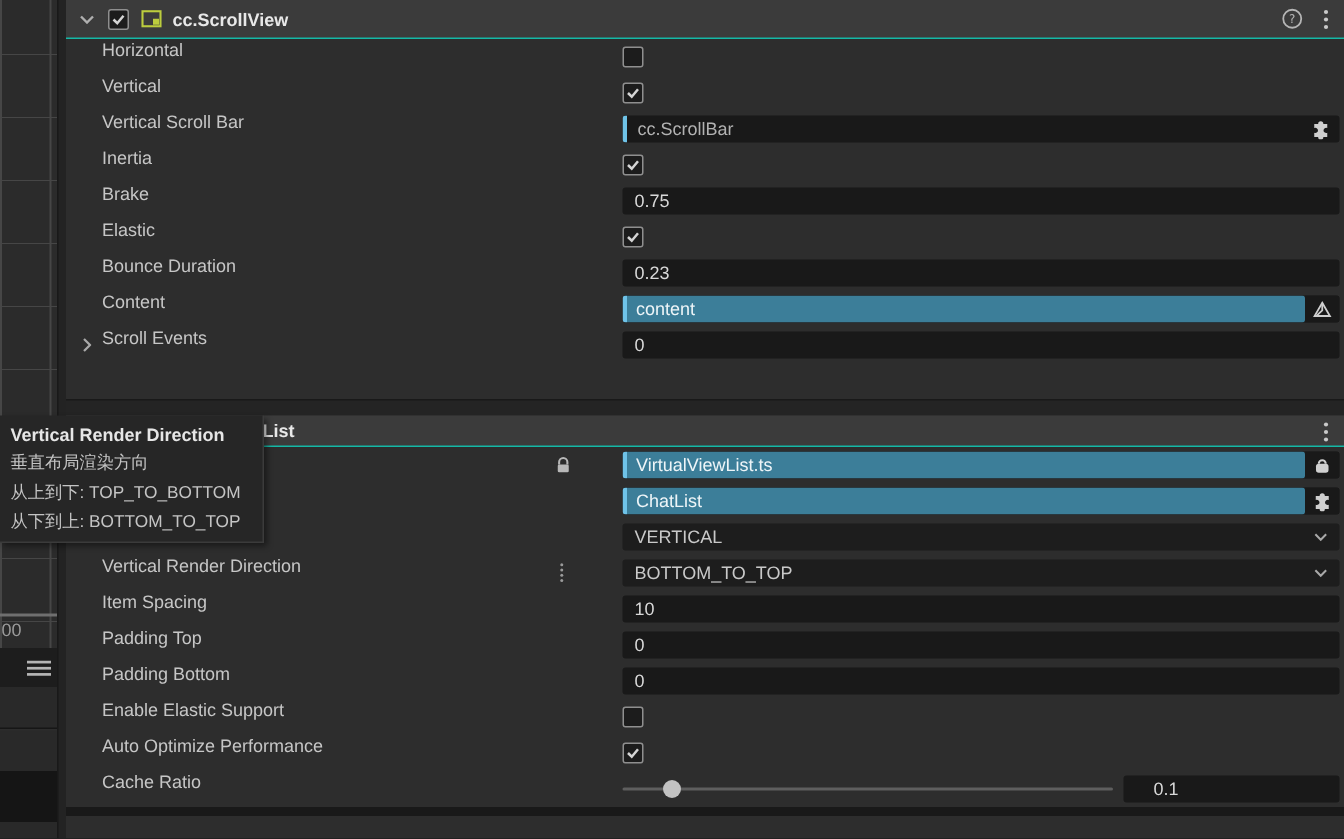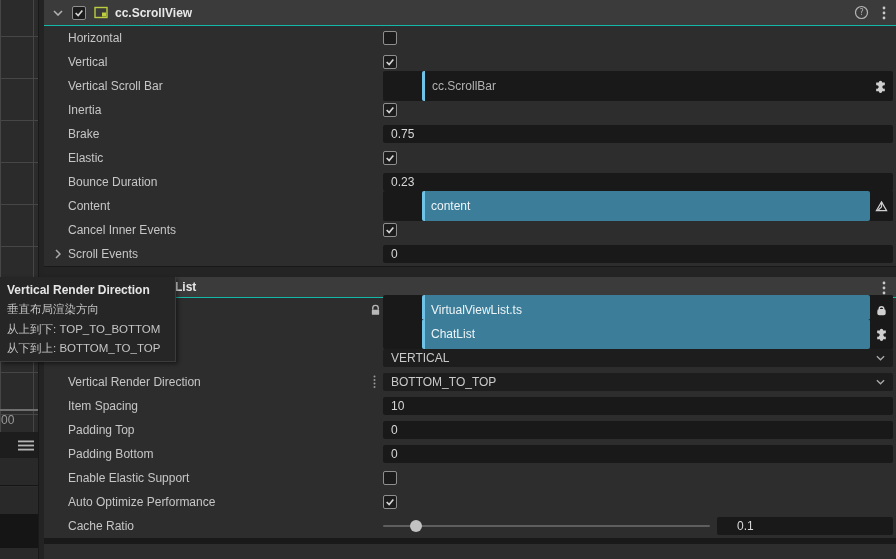--- a/index.html
+++ b/index.html
@@ -44,40 +44,40 @@
   .cb {
     width:14px; height:14px; background:#1c1c1c; border:1px solid #8f8f8f;
     border-radius:2px; display:inline-flex; align-items:center; justify-content:center; flex:0 0 14px;
   }
   .hdr-cb { margin-left:9px; }
   .comp-icon { margin-left:8px; display:inline-flex; }
   .section-gap { position:absolute; left:0; top:266px; width:852px; height:11px; background:#242424; border-top:1px solid #191919; }
   .rows { position:absolute; left:0; width:852px; }
   .rows1 { top:26px; }
   .rows2 { top:298px; }
-  .prow { position:relative; height:24px; display:flex; align-items:center; padding-left:24px; }
+  .prow { position:relative; height:24px; display:flex; padding-left:24px;gap:32px; }
   .plabel { flex:0 0 315px; font-size:12px; color:#c6c6c6; white-space:nowrap; overflow:hidden; }
   .pcontrol { flex:1 1 auto; margin-right:3px; display:flex; align-items:center; min-width:0; }
   .expand-chevron { position:absolute; left:11px; top:7px; }
   .row-lock { position:absolute; left:326px; top:6px; }
   .drag-dots { position:absolute; left:329px; top:5px; }
   .numfield {
     height:18px; flex:1 1 auto; background:#191919; border-radius:2px;
     display:flex; align-items:center; padding-left:8px;
     font-size:12px; color:#d8d8d8;
   }
   .dd {
     height:18px; flex:1 1 auto; background:#1d1d1d; border-radius:2px;
     display:flex; align-items:center; padding:0 8px;
     font-size:12px; color:#c9c9c9;
   }
   .dd .dd-arrow { margin-left:auto; display:inline-flex; }
   .reffield {
-    height:30px; flex:1 1 auto; background:#191919; border-radius:2px;
-    display:flex; align-items:center; overflow:hidden;padding-left:39px;
+    height:18px; flex:1 1 auto; background:#191919; border-radius:2px;
+    display:flex; align-items:center; overflow:hidden;
   }
   .accent { width:3px; align-self:stretch; background:#6fc3e8; border-radius:2px 0 0 2px; flex:0 0 3px; }
   .ref-text { font-size:12px; color:#b2b2b2; padding-left:7px; }
   .ref-icon { margin-left:auto; margin-right:6px; display:inline-flex; }
   .tealval {
     flex:1 1 auto; align-self:stretch; background:#3c7e99; display:flex; align-items:center;
     font-size:12px; color:#eef5f8; padding-left:6px; border-radius:0 2px 2px 0;
   }
   .iconbox { flex:0 0 23px; align-self:stretch; display:flex; align-items:center; justify-content:center; background:#191919; }
   .sliderwrap { flex:1 1 auto; display:flex; align-items:center; }
@@ -223,30 +223,20 @@
                   <svg width="13" height="13" viewBox="0 0 14 14" fill="none" stroke="#cfcfcf" stroke-width="1.3">
                     <path d="M7 2 L12.5 11.5 H1.5 Z"></path>
                     <path d="M7 2 V7.5 L3.2 11"></path>
                   </svg>
                 </span>
               </span>
             </div>
           </div>
         </div>
         <div class="prow">
-          <span class="plabel">Cancel Inner Events</span>
-          <div class="pcontrol">
-            <span class="cb">
-              <svg width="10" height="10" viewBox="0 0 12 12">
-                <polyline points="2,6 5,9 10,3" fill="none" stroke="#d4d4d4" stroke-width="2"></polyline>
-              </svg>
-            </span>
-          </div>
-        </div>
-        <div class="prow">
           <span class="expand-chevron" style="display: inline-flex;">
             <svg width="6" height="10" viewBox="0 0 6 10" fill="none" stroke="#a9a9a9" stroke-width="1.5">
               <polyline points="1,1 5,5 1,9"></polyline>
             </svg>
           </span>
           <span class="plabel">Scroll Events</span>
           <div class="pcontrol">
             <div class="numfield">0</div>
           </div>
         </div>

